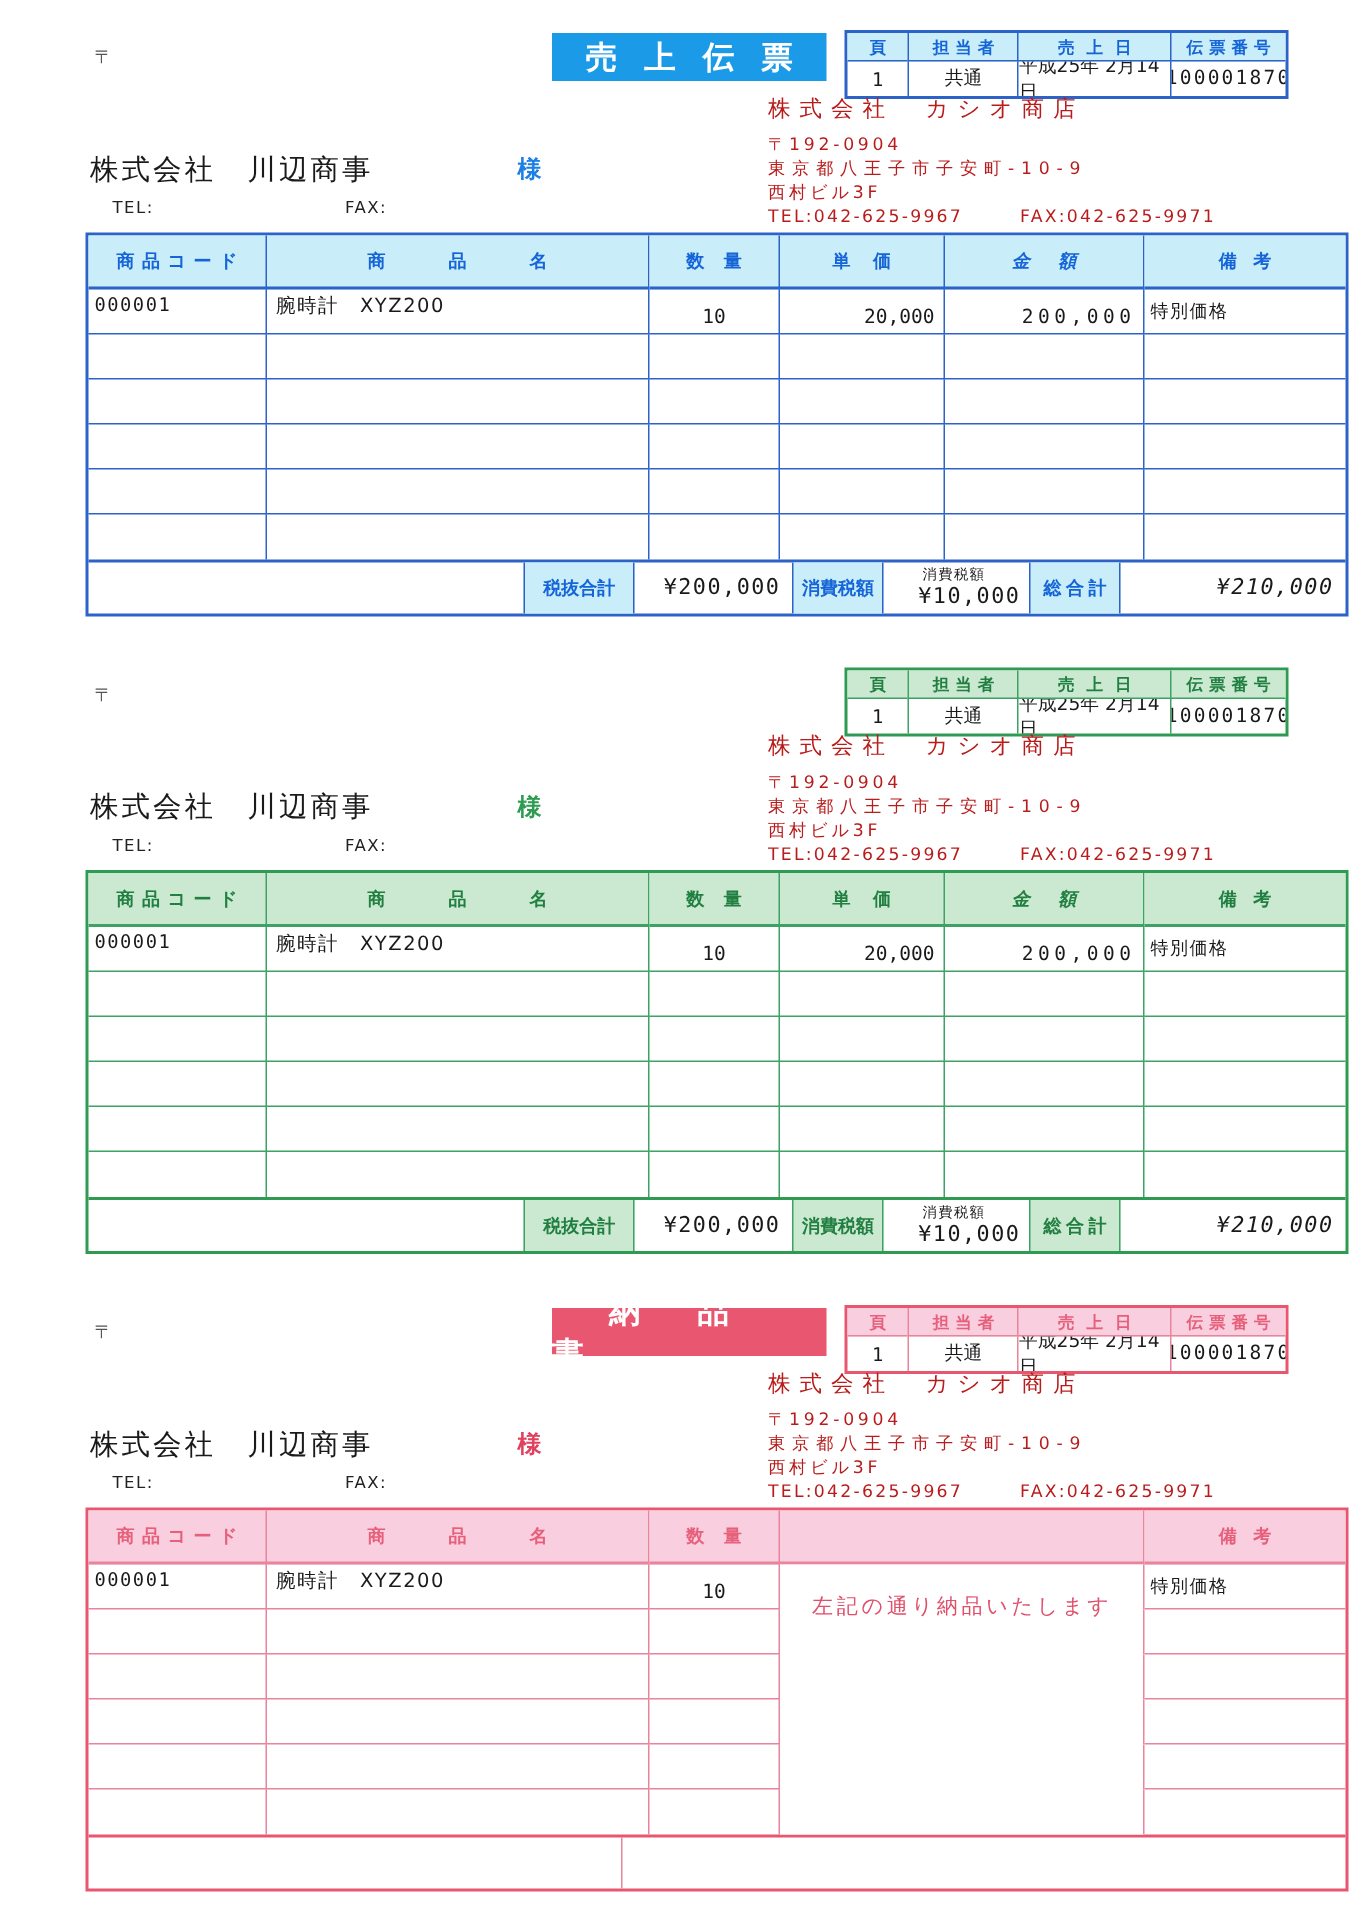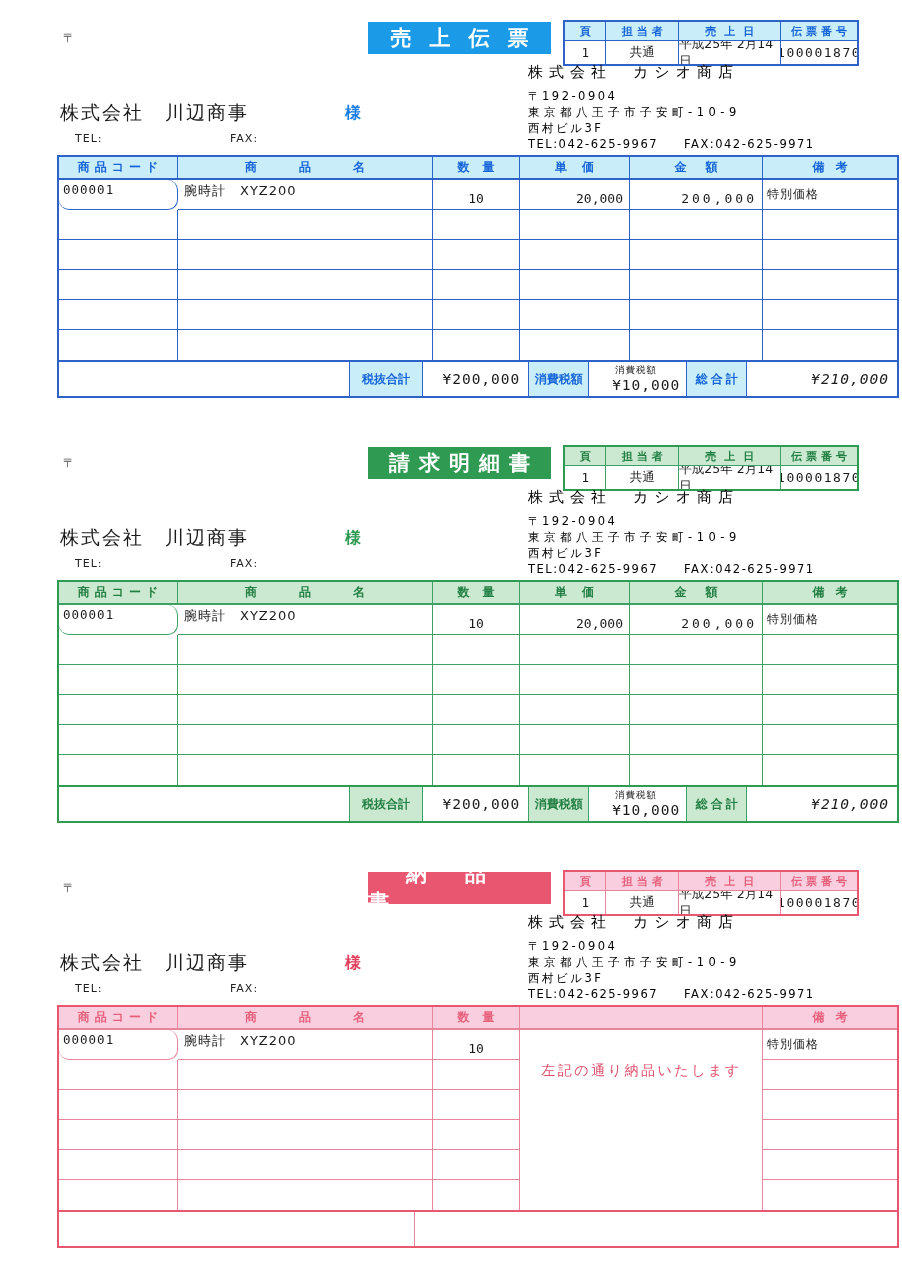--- a/index.html
+++ b/index.html
@@ -38,59 +38,59 @@
   .info-head .ic {
     height:19px; background:var(--head-bg); color:var(--head-tx);
     font-weight:bold; font-size:11px; letter-spacing:4px; text-indent:4px;
     border-bottom:1px solid var(--grid);
   }
   .info-head .ic.c3 { letter-spacing:8px; text-indent:8px; }
   .info-vals .ic { height:23px; font-size:12.5px; color:#1a1a1a; }
   .info-vals .ic.c4 { font-size:13px; letter-spacing:1.5px; }
 
   
-  .seller { position:absolute; left:528px; top:63px; color:#000000; }
+  .seller { position:absolute; left:512px; top:63px; color:#b91c1c; }
   .seller-company { font-size:15px; letter-spacing:6px; margin-bottom:6px; white-space:nowrap; }
   .seller-line { font-size:11.5px; line-height:16px; letter-spacing:2.5px; white-space:nowrap; }
   .seller-line.addr { letter-spacing:4.5px; }
-  .seller-line.telfax { display:flex; gap:26px; letter-spacing:1.5px;text-align:center; }
+  .seller-line.telfax { display:flex; gap:38px; letter-spacing:1.5px;text-align:center; }
 
   
   .customer-name { position:absolute; left:60px; top:100px; font-size:19px; letter-spacing:2px; color:#1a1a1a; white-space:nowrap; }
   .honorific { position:absolute; left:345px; top:103px; font-size:16px; font-weight:bold; color:var(--honor); }
   .cust-tel { position:absolute; left:75px;  top:132px; font-size:11px; letter-spacing:1px; }
   .cust-fax { position:absolute; left:230px; top:132px; font-size:11px; letter-spacing:1px; }
 
   
   .main-table {
     position:absolute; left:57px; top:155px; width:842px;
     border:2px solid var(--outer); background:#fff;
   }
   .mrow { display:flex; height:30px; }
-  .mrow.mhead { height:23px; }
+  .mrow.mhead { height:36px; }
   .mc { border-right:1px solid var(--grid); border-bottom:1px solid var(--grid); overflow:hidden; }
   .mc.last { border-right:none; }
   .mc.code{ width:119px; } .mc.name{ width:255px; } .mc.qty{ width:87px; }
   .mc.unit{ width:110px; } .mc.amt{ width:133px; } .mc.merged{ width:243px; } .mc.note{ width:134px; }
   .mhead .mc {
     background:var(--head-bg); color:var(--head-tx); font-weight:bold; font-size:12px;
     display:flex; align-items:center; justify-content:center; border-bottom:2px solid var(--grid);
     white-space:nowrap;
   }
   .mhead .code{ letter-spacing:5px;  text-indent:5px; }
   .mhead .name{ letter-spacing:42px; text-indent:42px; }
   .mhead .qty { letter-spacing:13px; text-indent:13px; }
   .mhead .unit{ letter-spacing:15px; text-indent:15px; }
-  .mhead .amt { letter-spacing:19px; text-indent:19px; }
+  .mhead .amt { letter-spacing:19px; text-indent:19px;font-style:italic; }
   .mhead .note{ letter-spacing:11px; text-indent:11px; }
   .mrow .merged { border-bottom:none; background:#fff; }
   .mhead .merged { border-bottom:2px solid var(--grid); background:var(--head-bg); }
   .mrow.rlast .mc { border-bottom:none; }
   .v { font-size:13px; color:#1a1a1a; display:flex; }
-  .v.code { padding:2px 0 0 4px; font-size:12.5px; letter-spacing:1px; align-items:flex-start;border-radius:10px; }
+  .v.code { padding:2px 0 0 4px; font-size:12.5px; letter-spacing:1px; align-items:flex-start; }
   .v.name { padding:2px 16px 0 6px; letter-spacing:1px; align-items:flex-start; }
   .v.qty  { align-items:flex-end; justify-content:center; padding-bottom:3px; }
   .v.unit { align-items:flex-end; justify-content:flex-end; padding:0 6px 3px 0; }
   .v.amt  { align-items:flex-end; justify-content:flex-end; padding:0 5px 3px 0; letter-spacing:3px; }
   .v.note { align-items:center; padding-left:4px; font-size:12px; letter-spacing:1px; }
 
   
   .mfoot { display:flex; height:36px; border-top:2px solid var(--outer); }
   .fc { height:100%; }
   .f-empty { width:296px; }
@@ -230,21 +230,20 @@
         </div>
         <div class="fc f-label f-total">総合計</div>
         <div class="fc f-val mono last">¥210,000</div>
       </div>
 
     </div>
   </section>
 
   <section class="section sec-1 variant-standard" style="--banner: #2f9a52; --grid: #3da263; --outer: #2f9a52; --head-bg: #cbe9d0; --head-tx: #217f42; --honor: #2f9a52; --msg: #2f9a52;">
     <span class="postal-mark">〒</span>
-    <div class="banner">請求明細書</div>
 
     <div class="info-table">
       <div class="info-row info-head">
         <div class="ic c1">頁</div>
         <div class="ic c2">担当者</div>
         <div class="ic c3">売上日</div>
         <div class="ic c4">伝票番号</div>
       </div>
       <div class="info-row info-vals">
         <div class="ic c1 mono">1</div>

